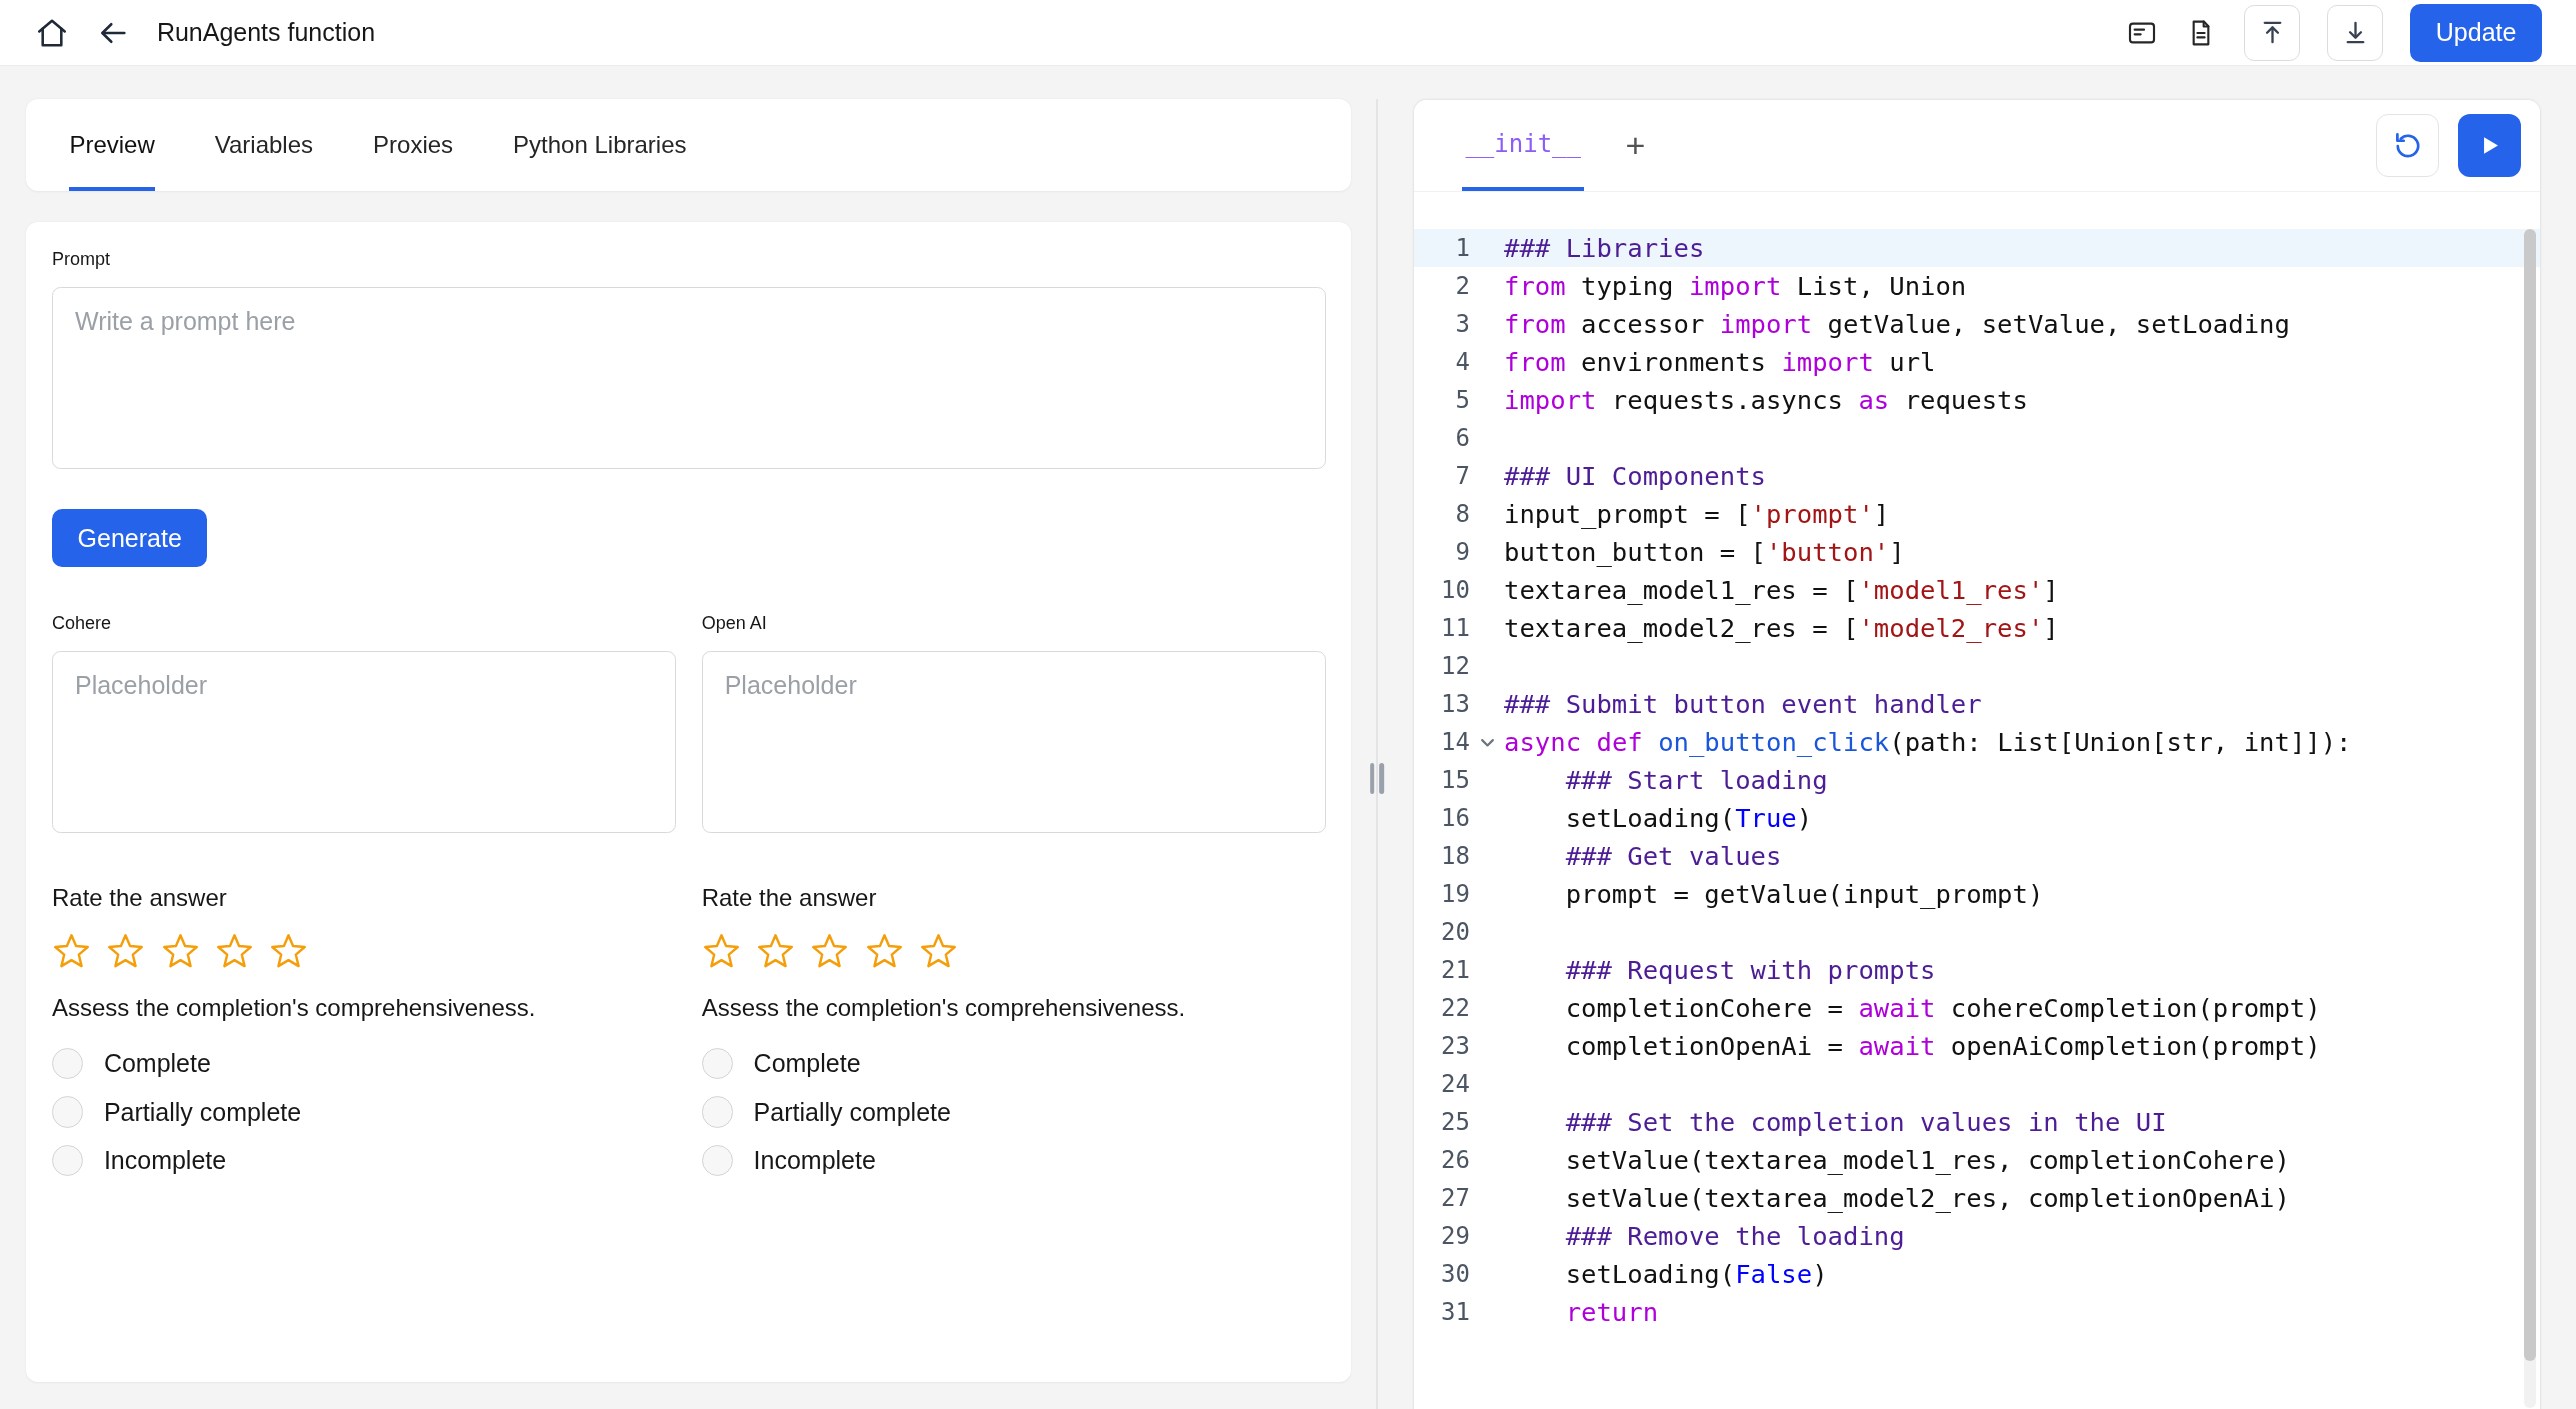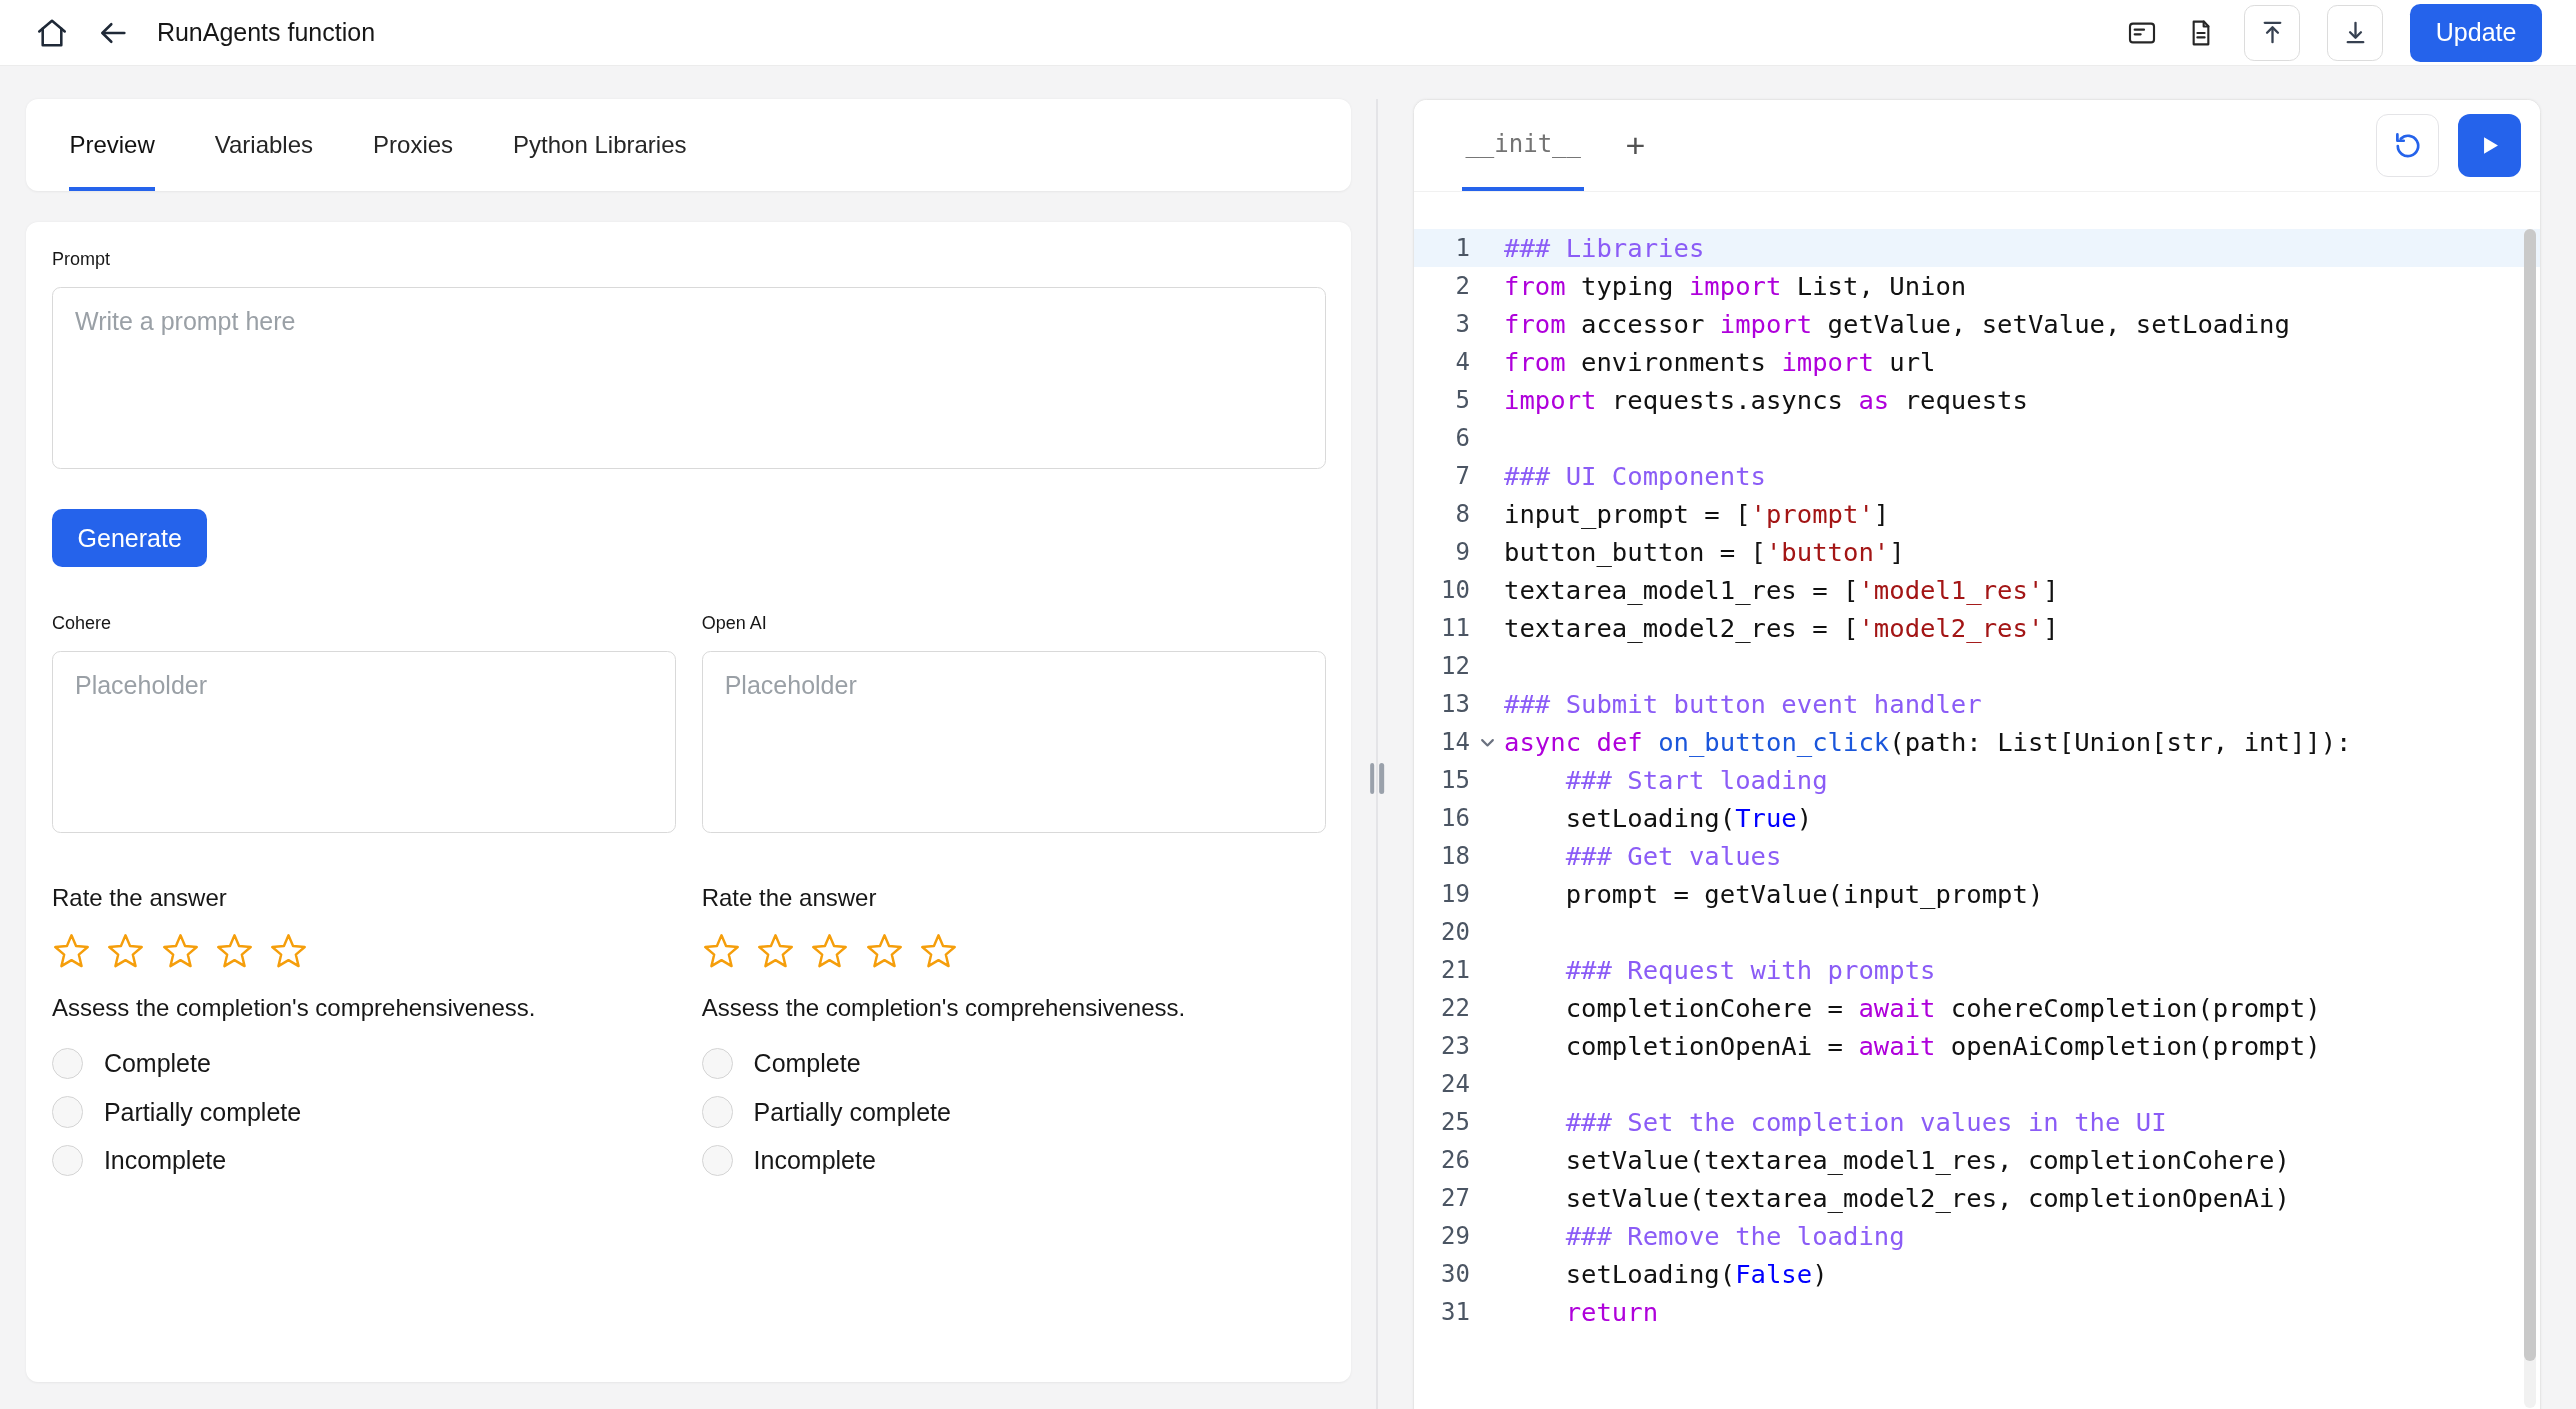--- a/index.html
+++ b/index.html
@@ -67,34 +67,34 @@
   .grip span { width: 4.3px; height: 31px; background: #9aa1ab; border-radius: 2.6px; }
 
   
   .editor-card {
     position: absolute; left: 1413px; top: 99px; width: 1128px; height: 1363px;
     background: #fff; border: 0.9px solid #e6e6e6; border-radius: 13.6px;
     box-shadow: 0 0.9px 2.6px rgba(0,0,0,.06); overflow: hidden;
   }
   .editor-tabbar { height: 92px; display: flex; align-items: stretch; padding: 0 19px 0 48px; border-bottom: 0.9px solid #f1f1f1; background: #fff; }
   .etab { display: flex; align-items: center; font-family: "DejaVu Sans Mono", monospace; font-size: 24px;
-          color: #737373; border-bottom: 4.3px solid #2563eb; padding: 0 3.4px; cursor: pointer; }
+          color: #8b5cf6; border-bottom: 4.3px solid #2563eb; padding: 0 3.4px; cursor: pointer; }
   .etab-add { display: flex; align-items: center; font-size: 34px; color: #525252; margin-left: 41px; cursor: pointer; }
   .etab-actions { margin-left: auto; display: flex; align-items: center; gap: 19px; }
   .ebtn { width: 63px; height: 63px; border-radius: 12px; display: grid; place-items: center; cursor: pointer; align-self: center; }
   .ebtn.outline { background: #fff; border: 1.7px solid #e4e4e7; }
   .ebtn.solid { background: #2563eb; border: none; }
 
   .code-area { padding-top: 37px; font-family: "DejaVu Sans Mono", monospace; font-size: 25.6px; }
   .code-line { display: flex; height: 38px; line-height: 38px; white-space: pre; }
   .code-line.hl { background: #edf5fd; }
   .gutter { width: 56px; flex: none; text-align: right; color: #4b5563; font-size: 24px; }
   .fold-col { width: 34px; flex: none; display: flex; align-items: center; justify-content: center; }
   .code-text { flex: 1; }
-  .tok-c { color: #8b5cf6; text-align: right; }
+  .tok-c { color: #4c1d95; text-align: right; }
   .tok-k { color: #af00db; }
   .tok-s { color: #a31515; }
   .tok-f { color: #1a56db; }
   .tok-b { color: #0000ff; }
   .tok-p { color: #111111; }
 
   .scroll-track { position: absolute; right: 4.3px; top: 129px; bottom: 53px; width: 12px; background: #f1f1f1; border-radius: 6px; }
   .scroll-thumb { position: absolute; top: 0; width: 12px; height: 96%; background: #c9c9c9; border-radius: 6px; }
 
   svg { display: block; }

